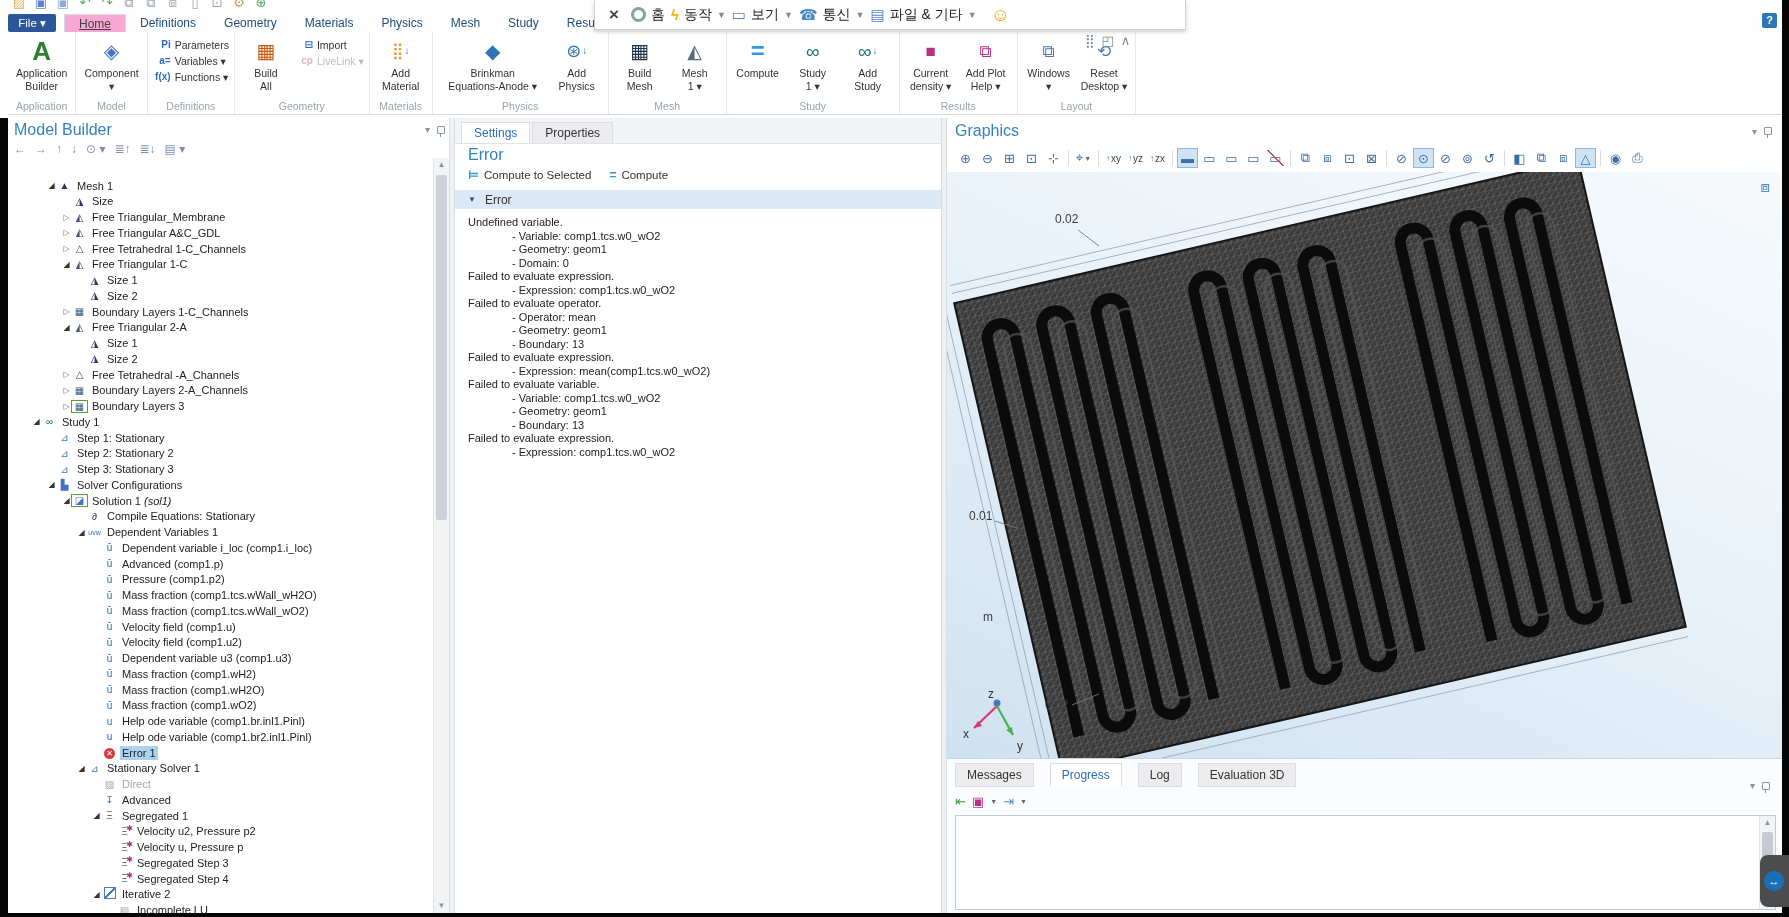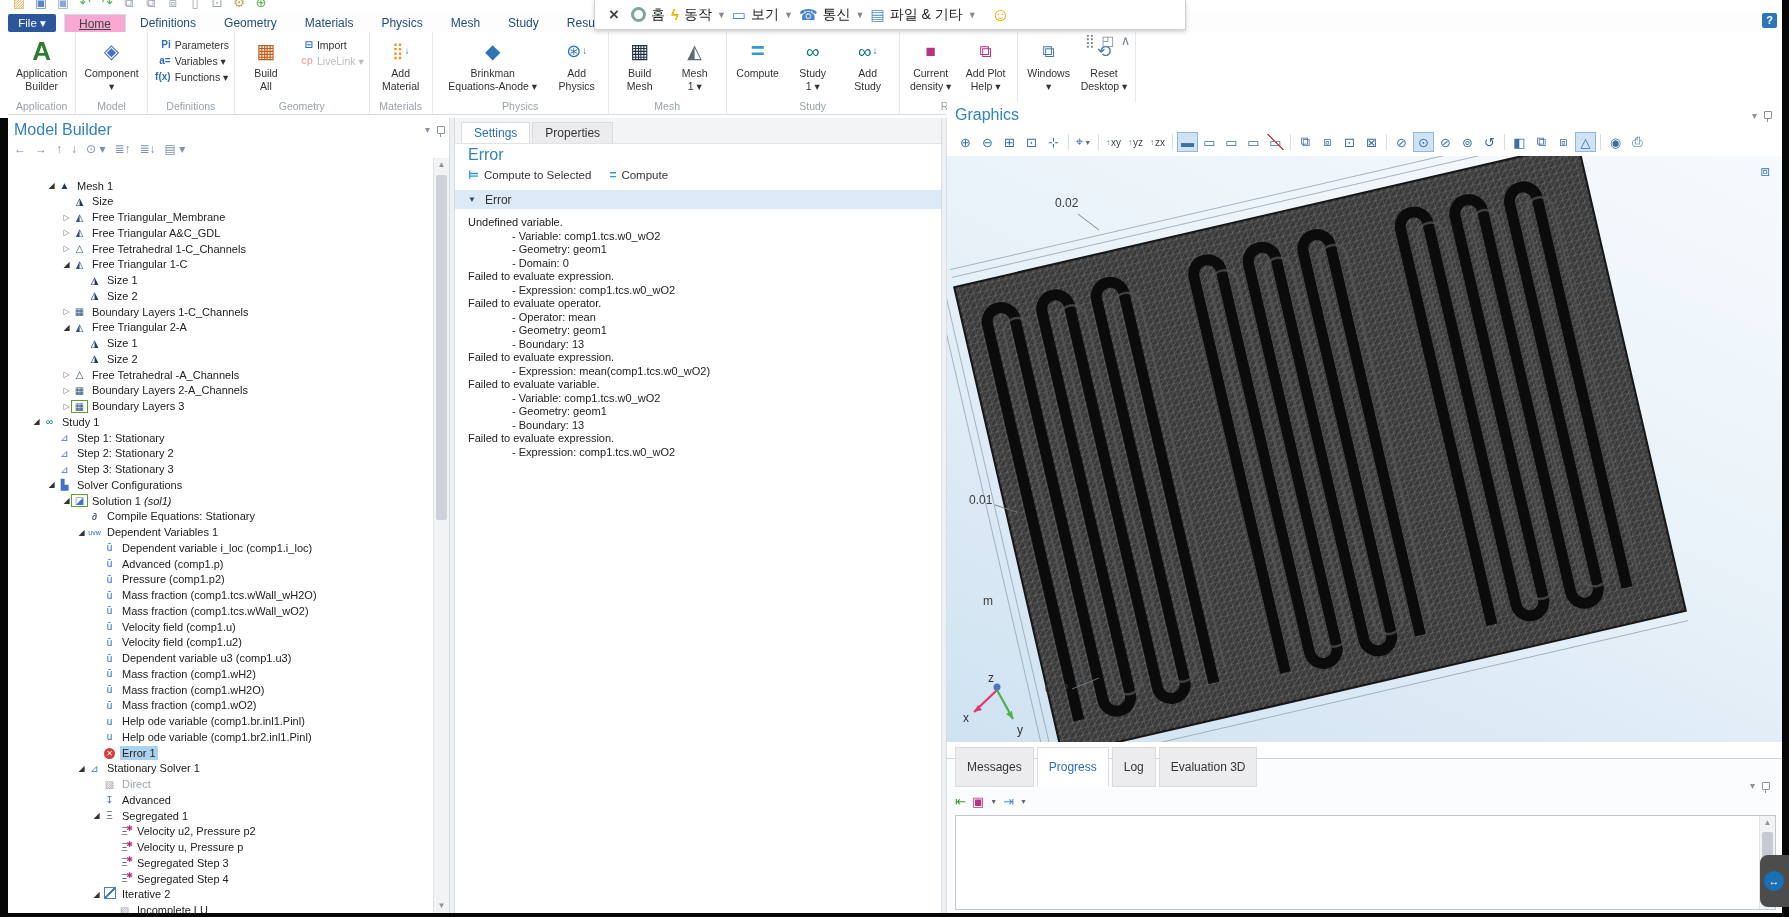--- a/index.html
+++ b/index.html
@@ -87,39 +87,39 @@
   #settitle{position:absolute;left:13px;top:28px;}
   #settools{position:absolute;left:13px;top:50px;display:flex;gap:18px;align-items:center;font-size:11.5px;color:#333;}
   #settools .sg{color:#2e9bd6;font-weight:bold;margin-right:5px;font-size:12px;}
   #setsec{position:absolute;left:0;top:72px;right:0;height:19px;background:#dce9f7;display:flex;align-items:center;gap:9px;padding-left:13px;font-size:12px;color:#333;}
   #setsec .tri{color:#1f4e79;font-size:8px;}
   #errbody{position:absolute;left:0;top:98px;right:0;bottom:0;}
   .eline{position:absolute;left:13px;font-size:11px;color:#222;white-space:nowrap;}
   .eline.ind{left:57px;}
 
   
-  #gfxpanel{position:absolute;left:947px;top:102px;width:835px;height:640px;background:#fff;}
+  #gfxpanel{position:absolute;left:947px;top:118px;width:835px;height:640px;background:#fff;}
   #gfxhead{position:absolute;left:8px;top:1px;right:10px;display:flex;justify-content:space-between;align-items:center;height:24px;}
   #gfxtools{position:absolute;left:8px;top:28px;right:4px;height:24px;display:flex;align-items:center;gap:1px;}
   .gi{min-width:17px;height:18px;display:flex;align-items:center;justify-content:center;font-size:13px;color:#3a6ea5;border:1px solid transparent;padding:0 1px;position:relative;}
   .gi.pressed{background:#cfe3f5;border-color:#8fb8dd;}
   .gi .dd{font-size:7px;color:#666;margin-left:1px;}
   .gi .ax{font-size:10px;color:#444;}
   .gi .axup{font-size:8px;margin-right:1px;}
   .gsep{width:1px;height:16px;background:#d8dde3;margin:0 3px;}
   .gi .slash{position:absolute;left:1px;top:1px;right:1px;bottom:1px;background:linear-gradient(45deg,transparent 46%,#c0504d 46%,#c0504d 54%,transparent 54%);}
   #gfxcanvas{position:absolute;left:0;top:54px;width:835px;height:586px;overflow:hidden;
              background:linear-gradient(205deg,#f6fafd 0%,#e9f2f9 45%,#cfe2f1 100%);}
   .glabel{position:absolute;font-size:12px;color:#3c3c3c;text-align:right;}
   #gfxfloat{position:absolute;right:12px;top:6px;font-size:15px;color:#2e75b5;}
 
   
   #botpanel{position:absolute;left:947px;top:758px;width:835px;height:155px;background:#fbfcfd;border-top:1px solid #cfd5db;}
   #bottabs{position:absolute;left:8px;top:4px;height:24px;display:flex;align-items:flex-end;}
-  .btab{padding:12px 11px;font-size:12px;margin-right:3px;border:1px solid #d9dde2;background:#ececee;color:#333;white-space:nowrap;}
+  .btab{padding:4px 11px;font-size:12px;margin-right:16px;border:1px solid #d9dde2;background:#ececee;color:#333;white-space:nowrap;}
   .btab.active{background:#fff;color:#2a6dbd;border-bottom:1px solid #fff;}
   #botctrl{position:absolute;right:12px;top:21px;}
   #bottools{position:absolute;left:8px;top:33px;height:18px;display:flex;align-items:center;gap:6px;font-size:13px;}
   #bottools .dd{font-size:7px;color:#666;}
   #botcontent{position:absolute;left:8px;top:56px;right:6px;bottom:4px;background:#fff;border:1px solid #c2c8cf;}
   #botscroll{position:absolute;right:0;top:0;width:15px;bottom:0;background:#f2f3f5;border-left:1px solid #e0e3e8;}
   #botthumb{position:absolute;left:2px;top:16px;width:11px;height:32px;background:#c6cbd3;border-radius:2px;}
 
   
   #tvgrip{position:absolute;left:1760px;top:855px;width:29px;height:52px;background:#4c4c4c;

